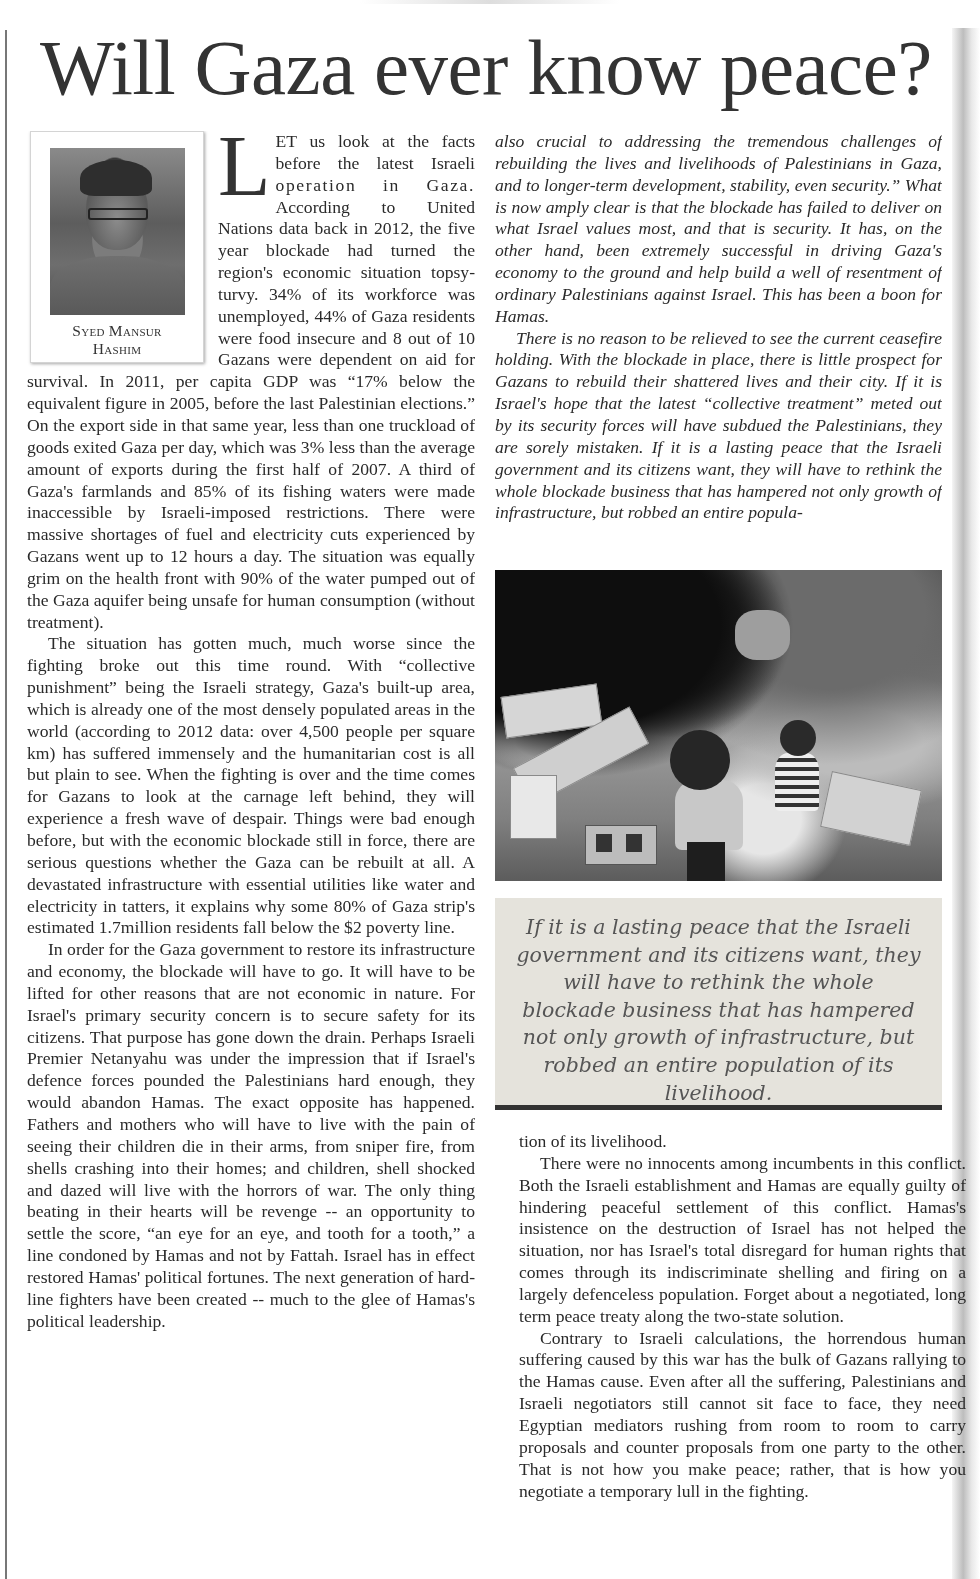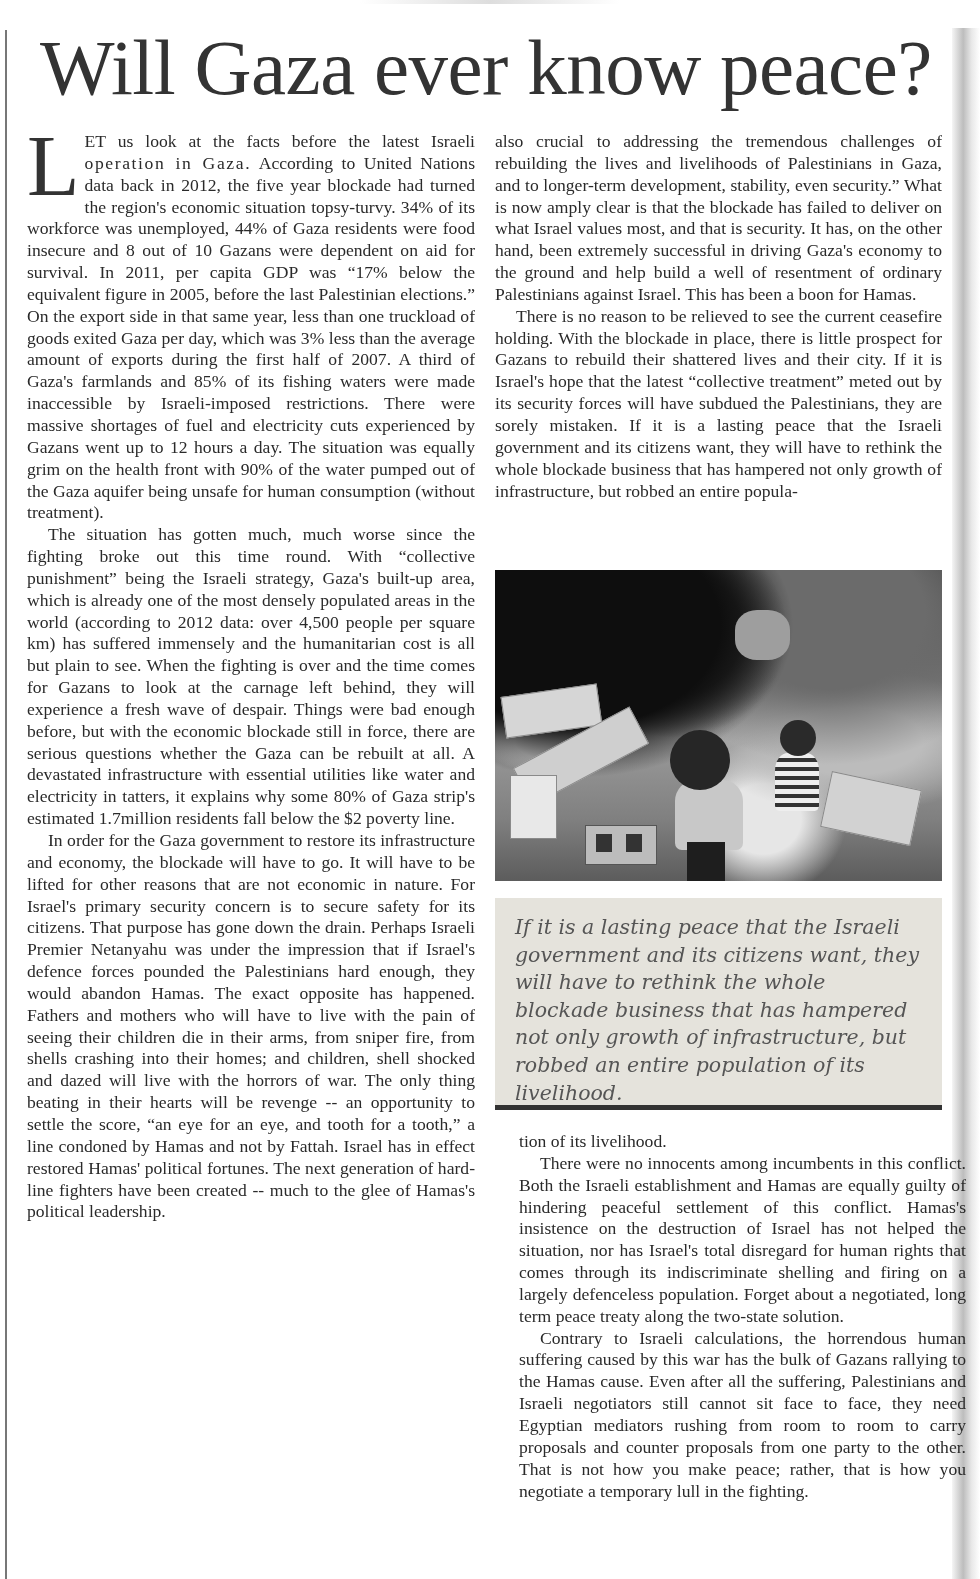--- a/index.html
+++ b/index.html
@@ -3,21 +3,21 @@
 <meta charset="utf-8">
 <style>
   html,body{margin:0;padding:0;background:#fff;}
   body{width:980px;height:1579px;position:relative;overflow:hidden;font-family:"DejaVu Serif","Liberation Serif",serif;color:#2b2b2b;}
   .left-rule{position:absolute;left:5px;top:30px;width:2px;height:1549px;background:#777;}
   .right-shadow{position:absolute;left:952px;top:28px;width:28px;height:1551px;background:linear-gradient(to right,#f5f5f5,#bdbdbd 40%,#e8e8e8 70%,#fff);}
   .top-smudge{position:absolute;left:360px;top:0;width:260px;height:4px;background:linear-gradient(to right,transparent,#ddd,transparent);}
   h1.headline{position:absolute;left:32px;top:10px;margin:8px;font-family:Liberation Serif, serif;font-weight:normal;font-size:79px;letter-spacing:-0.5px;color:#333;line-height:100px;white-space:nowrap;}
   .col{position:absolute;font-family:"Liberation Serif","DejaVu Serif",serif;font-size:17.6px;line-height:21.85px;text-align:justify;color:#2a2a2a;hyphens:manual;}
   .col-left{left:27px;top:131px;width:448px;height:1448px;overflow:hidden;}
-  .col-right-top{left:495px;top:131px;width:447px;height:432px;overflow:hidden;}
+  .col-right-top{left:495px;top:131px;width:447px;height:432px;overflow:hidden;font-style:italic;}
   .col-right-bottom{left:495px;top:1131px;width:447px;height:448px;overflow:hidden;margin-left:24px;}
   .col p{margin:0;text-indent:21px;}
   .col p.noindent{text-indent:0;}
   .author-box{float:left;width:172px;height:230px;margin:0 14px 6px 3px;border:1px solid #d4d4d4;box-shadow:1px 1px 3px rgba(0,0,0,.35);background:#fff;position:relative;}
   .author-photo{position:absolute;left:19px;top:16px;width:135px;height:167px;background:radial-gradient(ellipse at 48% 30%,#6a6a6a 0 14%,#3a3a3a 15% 24%,transparent 25%),radial-gradient(ellipse at 50% 55%,#7c7c7c 0 26%,transparent 27%),linear-gradient(180deg,#8a8a8a 0%,#5d5d5d 45%,#6e6e6e 70%,#4a4a4a 100%);overflow:hidden;}
   .author-photo .head{position:absolute;left:36px;top:22px;width:62px;height:80px;border-radius:48% 48% 45% 45%;background:radial-gradient(ellipse at 50% 60%,#8d8d8d,#5b5b5b 70%);}
   .author-photo .hair{position:absolute;left:30px;top:12px;width:72px;height:36px;border-radius:50% 50% 20% 20%;background:#2e2e2e;}
   .author-photo .glasses{position:absolute;left:38px;top:60px;width:60px;height:12px;border:2px solid #222;border-radius:3px;box-sizing:border-box;}
   .author-photo .shoulders{position:absolute;left:0;top:108px;width:135px;height:70px;border-radius:45% 45% 0 0;background:linear-gradient(180deg,#707070,#555);}
   .author-name{position:absolute;left:0;top:190px;width:172px;text-align:center;font-family:"Liberation Serif","DejaVu Serif",serif;font-size:15.5px;line-height:18px;color:#333;font-variant:small-caps;letter-spacing:0.3px;}
@@ -33,32 +33,44 @@
     linear-gradient(180deg,#3a3a3a 0%,#6a6a6a 30%,#9a9a9a 55%,#808080 80%,#5c5c5c 100%);}
   .photo .slab{position:absolute;background:#d6d6d6;border:1px solid #8a8a8a;}
   .photo .child1{position:absolute;left:175px;top:160px;width:60px;height:60px;border-radius:50%;background:#262626;}
   .photo .child1-body{position:absolute;left:180px;top:210px;width:68px;height:70px;border-radius:30% 30% 10% 10%;background:#c8c8c8;}
   .photo .child1-legs{position:absolute;left:192px;top:272px;width:38px;height:45px;background:#1e1e1e;}
   .photo .child2{position:absolute;left:285px;top:150px;width:36px;height:36px;border-radius:50%;background:#2a2a2a;}
   .photo .child2-body{position:absolute;left:280px;top:183px;width:44px;height:58px;background:repeating-linear-gradient(180deg,#eee 0 5px,#333 5px 9px);border-radius:30% 30% 10% 10%;}
   .photo .block{position:absolute;left:90px;top:255px;width:70px;height:38px;background:#bcbcbc;border:1px solid #555;}
   .photo .block i{position:absolute;top:8px;width:16px;height:18px;background:#333;}
   .pullquote{position:absolute;left:495px;top:898px;width:447px;height:207px;background:#e5e3dc;border-bottom:5px solid #333;box-sizing:content-box;}
-  .pullquote p{margin:16px 20px 0 20px;font-family:"DejaVu Serif","Liberation Serif",serif;font-style:italic;font-size:20.5px;line-height:27.6px;color:#555;}
+  .pullquote p{margin:16px 20px 0 20px;font-family:"DejaVu Serif","Liberation Serif",serif;font-style:italic;font-size:20.5px;line-height:27.6px;text-align:center;color:#555;}
 </style>
 </head>
 <body>
 
 <div class="top-smudge"></div>
 <div class="left-rule"></div>
 <div class="right-shadow"></div>
 
 <h1 class="headline">Will Gaza ever know peace?</h1>
 
 <div class="col col-left">
+  <div class="author-box">
+    <div class="author-photo">
+      <div class="shoulders"></div>
+      <div class="head"></div>
+      <div class="hair"></div>
+      <div class="glasses"></div>
+    </div>
+    <div class="author-name">
+      <span>Syed Mansur</span><br>
+      <span>Hashim</span>
+    </div>
+  </div>
   <p class="noindent"><span class="dropcap">L</span><span>ET us look at the facts before the latest Israeli </span><span class="spaced">operation in Gaza.</span><span> According to United Nations data back in 2012, the five year blockade had turned the region's economic situation topsy-turvy. 34% of its workforce was unemployed, 44% of Gaza residents were food insecure and 8 out of 10 Gazans were dependent on aid for survival. In 2011, per capita GDP was “17% below the equivalent figure in 2005, before the last Palestinian elections.” On the export side in that same year, less than one truckload of goods exited Gaza per day, which was 3% less than the average amount of exports during the first half of 2007. A third of Gaza's farmlands and 85% of its fishing waters were made inaccessible by Israeli-imposed restrictions. There were massive shortages of fuel and electricity cuts experienced by Gazans went up to 12 hours a day. The situation was equally grim on the health front with 90% of the water pumped out of the Gaza aquifer being unsafe for human consumption (without treatment).</span></p>
   <p>The situation has gotten much, much worse since the fighting broke out this time round. With “collective punishment” being the Israeli strategy, Gaza's built-up area, which is already one of the most densely populated areas in the world (according to 2012 data: over 4,500 people per square km) has suffered immensely and the humanitarian cost is all but plain to see. When the fighting is over and the time comes for Gazans to look at the carnage left behind, they will experience a fresh wave of despair. Things were bad enough before, but with the economic blockade still in force, there are serious questions whether the Gaza can be rebuilt at all. A devastated infrastructure with essential utilities like water and electricity in tatters, it explains why some 80% of Gaza strip's estimated 1.7million residents fall below the $2 poverty line.</p>
   <p>In order for the Gaza government to restore its infrastructure and economy, the blockade will have to go. It will have to be lifted for other reasons that are not economic in nature. For Israel's primary security concern is to secure safety for its citizens. That purpose has gone down the drain. Perhaps Israeli Premier Netanyahu was under the impression that if Israel's defence forces pounded the Palestinians hard enough, they would abandon Hamas. The exact opposite has happened. Fathers and mothers who will have to live with the pain of seeing their children die in their arms, from sniper fire, from shells crashing into their homes; and children, shell shocked and dazed will live with the horrors of war. The only thing beating in their hearts will be revenge -- an opportunity to settle the score, “an eye for an eye, and tooth for a tooth,” a line condoned by Hamas and not by Fattah. Israel has in effect restored Hamas' political fortunes. The next generation of hard-line fighters have been created -- much to the glee of Hamas's political leadership.</p>
 </div>
 
 <div class="col col-right-top">
   <p class="noindent">also crucial to addressing the tremendous challenges of rebuilding the lives and livelihoods of Palestinians in Gaza, and to longer-term development, stability, even security.” What is now amply clear is that the blockade has failed to deliver on what Israel values most, and that is security. It has, on the other hand, been extremely successful in driving Gaza's economy to the ground and help build a well of resentment of ordinary Palestinians against Israel. This has been a boon for Hamas.</p>
   <p>There is no reason to be relieved to see the current ceasefire holding. With the blockade in place, there is little prospect for Gazans to rebuild their shattered lives and their city. If it is Israel's hope that the latest “collective treatment” meted out by its security forces will have subdued the Palestinians, they are sorely mistaken. If it is a lasting peace that the Israeli government and its citizens want, they will have to rethink the whole blockade business that has hampered not only growth of infrastructure, but robbed an entire popula-</p>
 </div>
 

